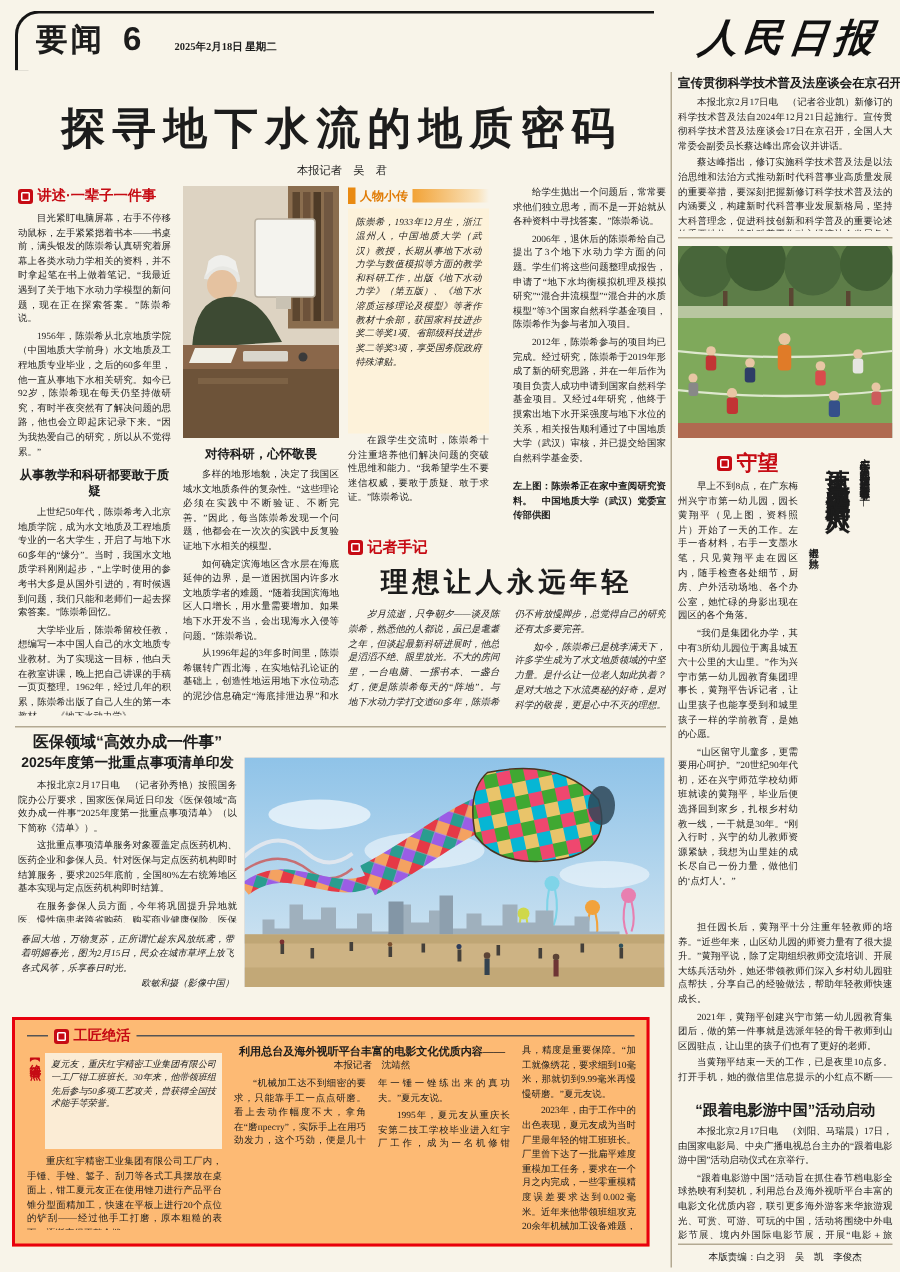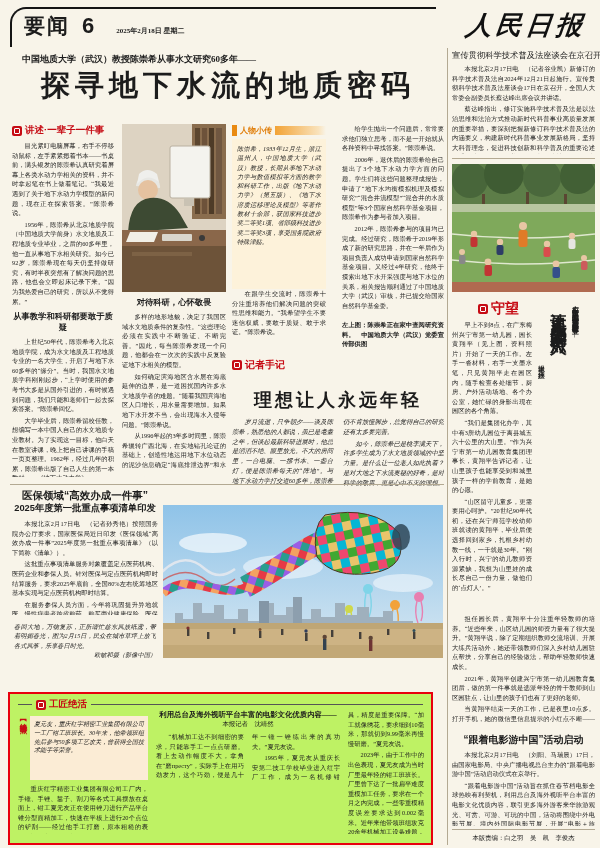--- a/index.html
+++ b/index.html
@@ -33,44 +33,44 @@
   .lead-byline{left:10px;top:109px;width:436px;text-align:center;font-size:7.5px;}
   .photo-frame{overflow:hidden;background:#ccc;}
   .profile-label{display:flex;align-items:center;gap:3px;height:12px;margin-bottom:3px;}
   .pl-sq{width:5px;height:11px;background:#e98a12;}
   .pl-txt{color:#e07c06;font-family:"Liberation Sans",sans-serif;font-weight:900;font-size:8px;}
   .pl-bar{flex:1;height:9px;background:linear-gradient(90deg,#f2a337,#f9e2bb 85%,rgba(249,226,187,0));}
   .profile-box{background:#fdf2da;padding:5px 5px;font-style:italic;font-size:6.2px;
                line-height:9.3px;text-align:justify;word-break:break-all;overflow:hidden;}
   .caption-bold{font-weight:700;font-size:6.3px;line-height:9.5px;text-align:justify;word-break:break-all;}
   .notes{left:232px;top:358px;width:212px;height:122px;}
-  .notes-title{text-align:center;font-size:18px;font-weight:600;letter-spacing:3px;margin:16px 0 5px 0;}
+  .notes-title{text-align:center;font-size:18px;font-weight:600;letter-spacing:3px;margin:4px 0 5px 0;}
   .notes-cols{column-count:2;column-gap:10px;font-style:italic;font-size:6.3px;line-height:9.8px;
               text-align:justify;word-break:break-all;height:72px;overflow:hidden;}
   .notes-cols p{margin:0 0 2px 0;text-indent:2em;}
   
   .med-h{font-family:"Liberation Sans",sans-serif;font-weight:700;text-align:center;line-height:13px;}
   .kite-cap{font-style:italic;font-size:6.2px;line-height:9.4px;text-align:justify;word-break:break-all;}
   .kite-credit{font-style:italic;font-size:6.2px;text-align:right;margin-top:1px;}
   
-  .craft-box{left:8px;top:692px;width:421px;height:149px;border:2.5px solid #e8000d;background:#bef264;}
+  .craft-box{left:8px;top:678px;width:421px;height:149px;border:2.5px solid #e8000d;background:#fdba74;}
   .craft-label-row{position:absolute;left:8px;top:4px;right:8px;display:flex;align-items:center;gap:4px;}
   .craft-line{height:1px;background:#555;}
   .spot-unit{position:absolute;left:8px;top:22px;width:130px;display:flex;gap:2px;}
   .spot-v{writing-mode:vertical-rl;color:#c60b14;font-weight:700;font-size:7.5px;letter-spacing:1px;
           font-family:"Liberation Sans",sans-serif;height:64px;}
   .spot-box{background:#fbecd5;padding:4px;font-style:italic;font-size:6.1px;line-height:8.8px;
             text-align:justify;word-break:break-all;height:56px;overflow:hidden;flex:1;}
   .craft-kicker{font-weight:700;font-size:7.4px;text-align:center;}
   .craft-head{font-size:19px;font-weight:900;text-align:center;letter-spacing:2px;margin:2px 0 1px 0;}
   .craft-byline{font-size:6.4px;text-align:center;margin-bottom:3px;}
   .mid-cols{column-count:2;column-gap:8px;height:50px;overflow:hidden;}
   
   .sci-head{left:452px;top:50px;width:143px;text-align:right;font-family:"Liberation Sans",sans-serif;
-            font-weight:400;font-size:8.3px;white-space:nowrap;}
+            font-weight:700;font-size:8.3px;white-space:nowrap;}
   .watch-vzone{left:536px;top:300px;height:312px;display:flex;flex-direction:row;gap:2px;}
   .watch-byline{writing-mode:vertical-rl;font-size:6.8px;height:120px;margin-top:60px;}
   .watch-vtitle{writing-mode:vertical-rl;font-size:16.5px;font-weight:900;letter-spacing:2px;line-height:20px;}
   .watch-vkicker{writing-mode:vertical-rl;font-size:6.8px;font-weight:700;height:300px;letter-spacing:1px;}
   .movie-head{font-family:"Liberation Sans",sans-serif;font-weight:700;font-size:10px;text-align:center;white-space:nowrap;}
   .editors{font-size:6.4px;text-align:center;}
 </style>
 </head>
 <body>
 
@@ -79,22 +79,22 @@
   <div class="abs mast-frame"></div>
   <div class="abs mast-title">
     <span class="mast-sec">要闻</span>
     <span class="mast-num">6</span>
     <span class="mast-date">2025年2月18日 星期二</span>
   </div>
   <div class="abs paper-logo">人民日报</div>
 
   <div class="abs vrule" style="left:447px;top:48px;height:797px;"></div>
 
-  <div class="abs lead-kicker">中国地质大学（武汉）教授陈崇希从事水文研究60多年——</div>
   <div class="abs lead-head">探寻地下水流的地质密码</div>
+  <div class="abs lead-byline">本报记者　吴　君</div>
 
   <div class="abs" style="left:12px;top:124px;width:102px;height:356px;overflow:hidden;">
     <div class="sec-label" style="font-size:9.5px;margin-bottom:4px;">
       <span class="sec-badge"></span>
       <span>讲述·一辈子一件事</span>
     </div>
     <div class="body-txt" style="height:336px;">
       <p>目光紧盯电脑屏幕，右手不停移动鼠标，左手紧紧摁着书本——书桌前，满头银发的陈崇希认真研究着屏幕上各类水动力学相关的资料，并不时拿起笔在书上做着笔记。“我最近遇到了关于地下水动力学模型的新问题，现在正在探索答案。”陈崇希说。</p>
       <p>1956年，陈崇希从北京地质学院（中国地质大学前身）水文地质及工程地质专业毕业，之后的60多年里，他一直从事地下水相关研究。如今已92岁，陈崇希现在每天仍坚持做研究，有时半夜突然有了解决问题的思路，他也会立即起床记录下来。“因为我热爱自己的研究，所以从不觉得累。”</p>
       <div class="sub-head">从事教学和科研都要敢于质疑</div>

